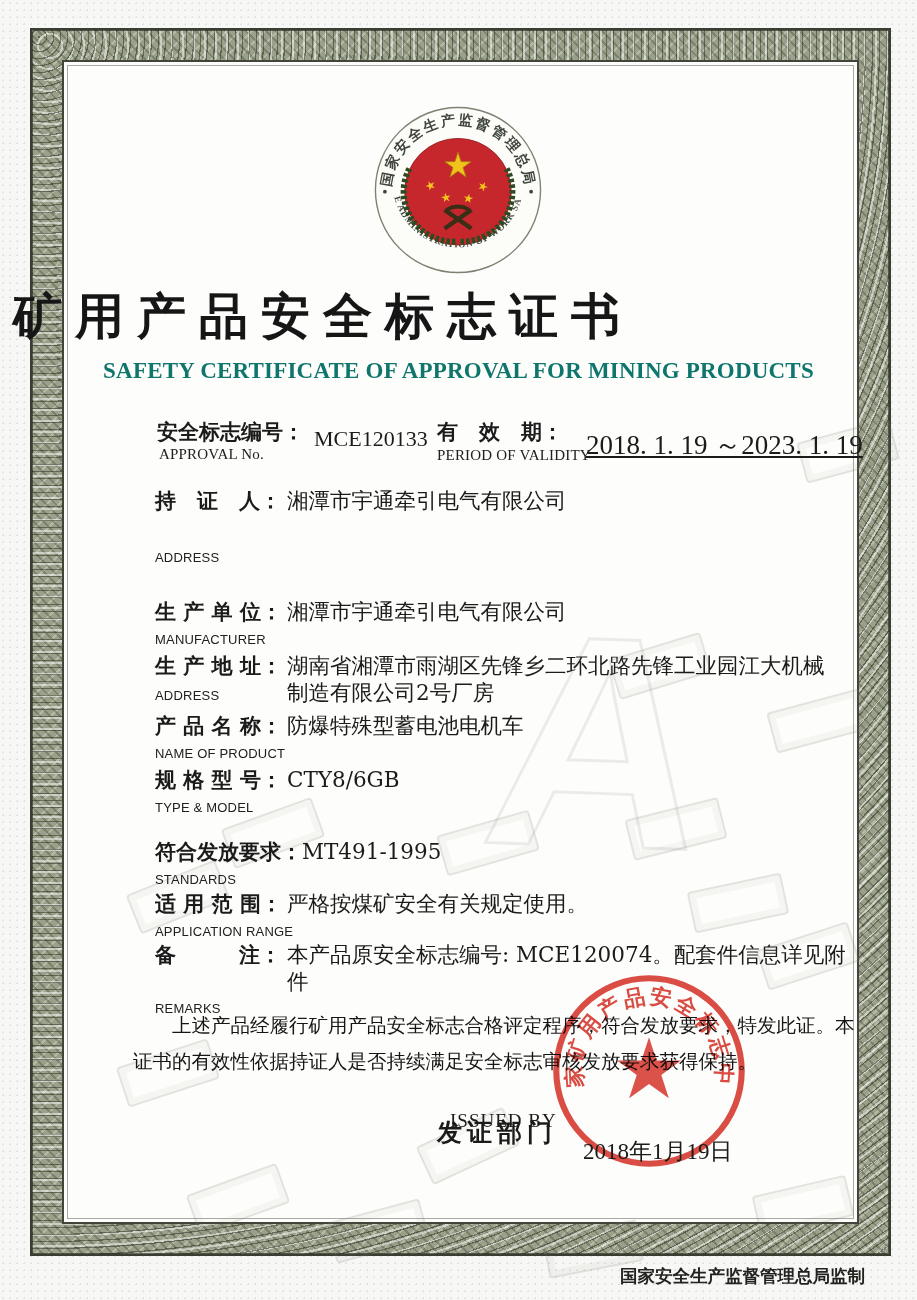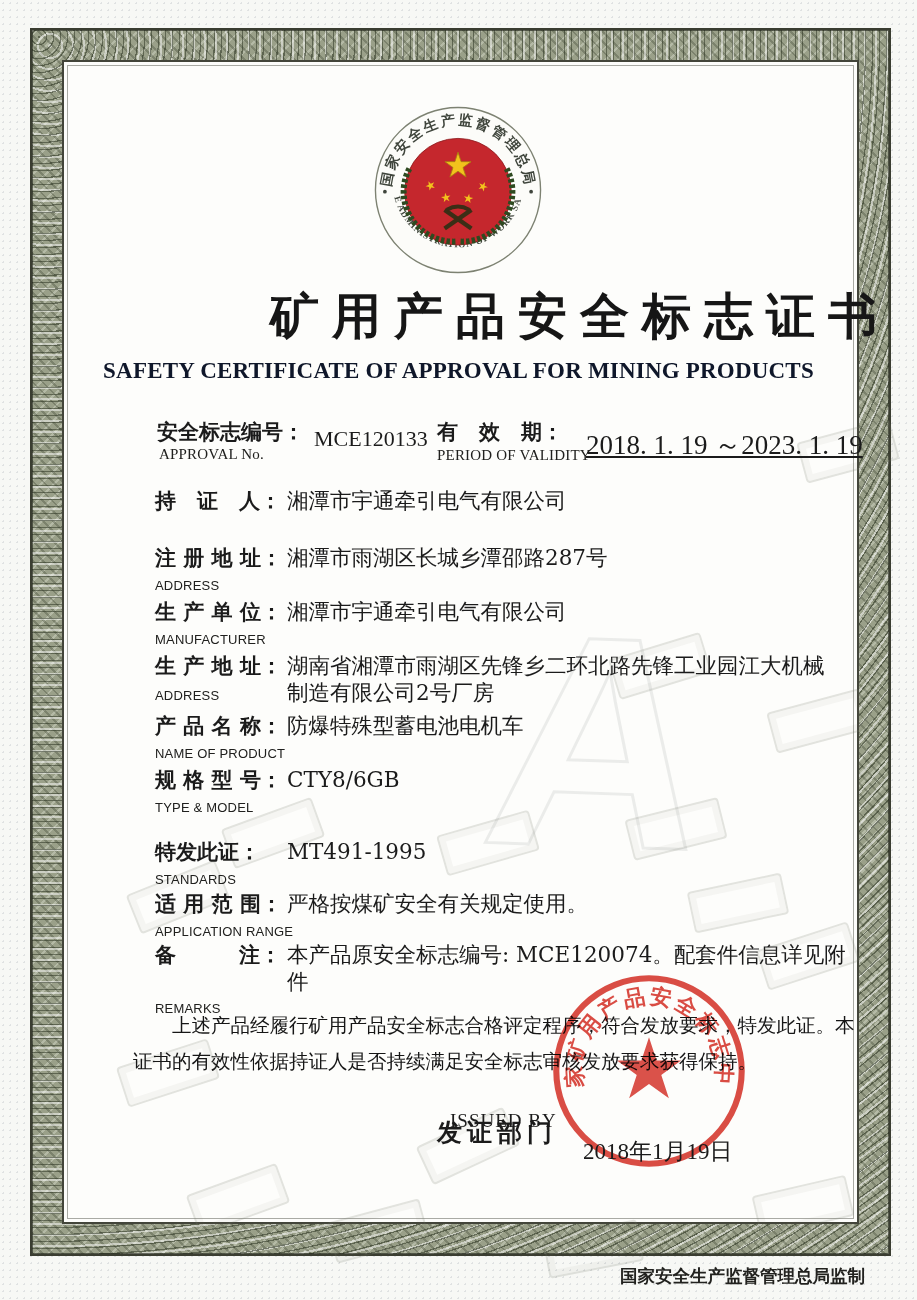--- a/index.html
+++ b/index.html
@@ -51,31 +51,31 @@
     transform:skewX(-6deg) rotate(2deg);
   }
   .layer { position:absolute; inset:0; }
 
   
   .emblem { position:absolute; left:372px; top:104px; width:172px; height:172px; }
 
   
   .title-zh {
     position:absolute; left:0; top:284px; width:890px;
-    text-align:right;
+    text-align:left;
     font-family:"DejaVu Serif","Liberation Serif",serif;
     font-size:49px; font-weight:bold; letter-spacing:13px; text-indent:13px;
     color:#161616;
   }
   .title-en {
     position:absolute; left:0; top:358px; width:917px;
     text-align:center;
     font-family:"Liberation Serif","DejaVu Serif",serif;
     font-size:23px; font-weight:bold; letter-spacing:.2px;
-    color:#0f172a;
+    color:#0f766e;
   }
 
   
   .zh-label { font-size:21px; font-weight:bold; font-family:"DejaVu Serif","Liberation Serif",serif; white-space:nowrap; }
   .en-label { font-size:13px; font-family:"Liberation Sans","DejaVu Sans",sans-serif; letter-spacing:.2px; color:#20201e; white-space:nowrap; }
   .en-label.serif { font-family:"Liberation Serif","DejaVu Serif",serif; font-size:15px; }
   .serif-val { font-family:"Liberation Serif","DejaVu Serif",serif; }
 
   .approval-label { position:absolute; left:157px; top:418px; }
   .approval-en    { position:absolute; left:159px; top:446px; }
@@ -202,24 +202,20 @@
 <div class="en-label serif validity-en">PERIOD OF VALIDITY</div>
 <div class="serif-val validity-val">2018. 1. 19 ～2023. 1. 19</div>
 
 <div class="row" style="top:487px">
   <div class="zh-line">
       <span class="flabel">持　证　人：</span>
       <span class="fvalue">湘潭市宇通牵引电气有限公司</span>
     </div>
 </div>
 <div class="row" style="top:544px">
-  <div class="zh-line">
-      <span class="flabel">注 册 地 址：</span>
-      <span class="fvalue">湘潭市雨湖区长城乡潭邵路287号</span>
-    </div>
   <span class="en-label fen">ADDRESS</span>
 </div>
 <div class="row" style="top:598px">
   <div class="zh-line">
       <span class="flabel">生 产 单 位：</span>
       <span class="fvalue">湘潭市宇通牵引电气有限公司</span>
     </div>
   <span class="en-label fen">MANUFACTURER</span>
 </div>
 <div class="row wide" style="top:652px">
@@ -238,21 +234,21 @@
 </div>
 <div class="row" style="top:766px">
   <div class="zh-line">
       <span class="flabel">规 格 型 号：</span>
       <span class="fvalue">CTY8/6GB</span>
     </div>
   <span class="en-label fen">TYPE &amp; MODEL</span>
 </div>
 <div class="row" style="top:838px">
   <div class="zh-line">
-      <span class="flabel">特发此证：</span>
+      <span class="flabel">符合发放要求：</span>
       <span class="fvalue">MT491-1995</span>
     </div>
   <span class="en-label fen">STANDARDS</span>
 </div>
 <div class="row" style="top:890px">
   <div class="zh-line">
       <span class="flabel">适 用 范 围：</span>
       <span class="fvalue">严格按煤矿安全有关规定使用。</span>
     </div>
   <span class="en-label fen">APPLICATION RANGE</span>

